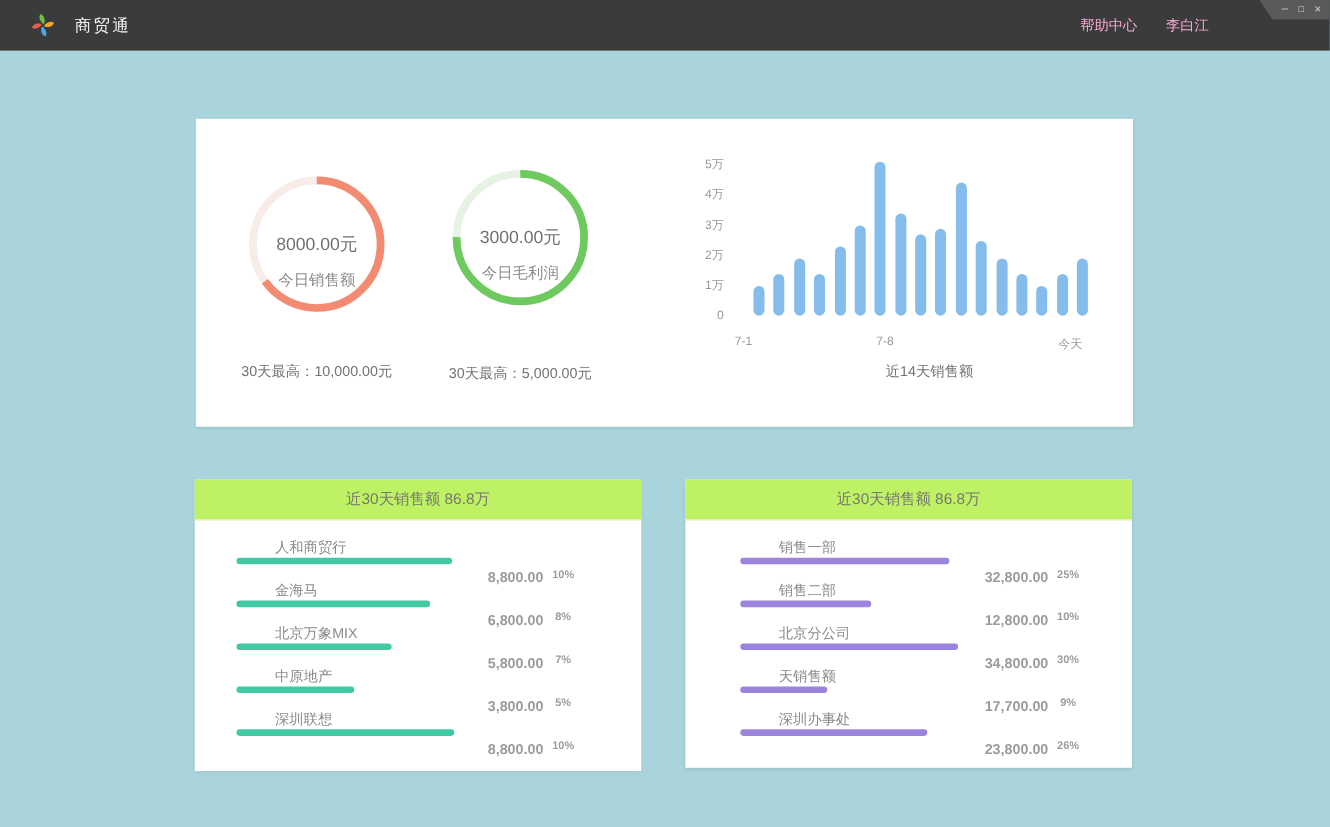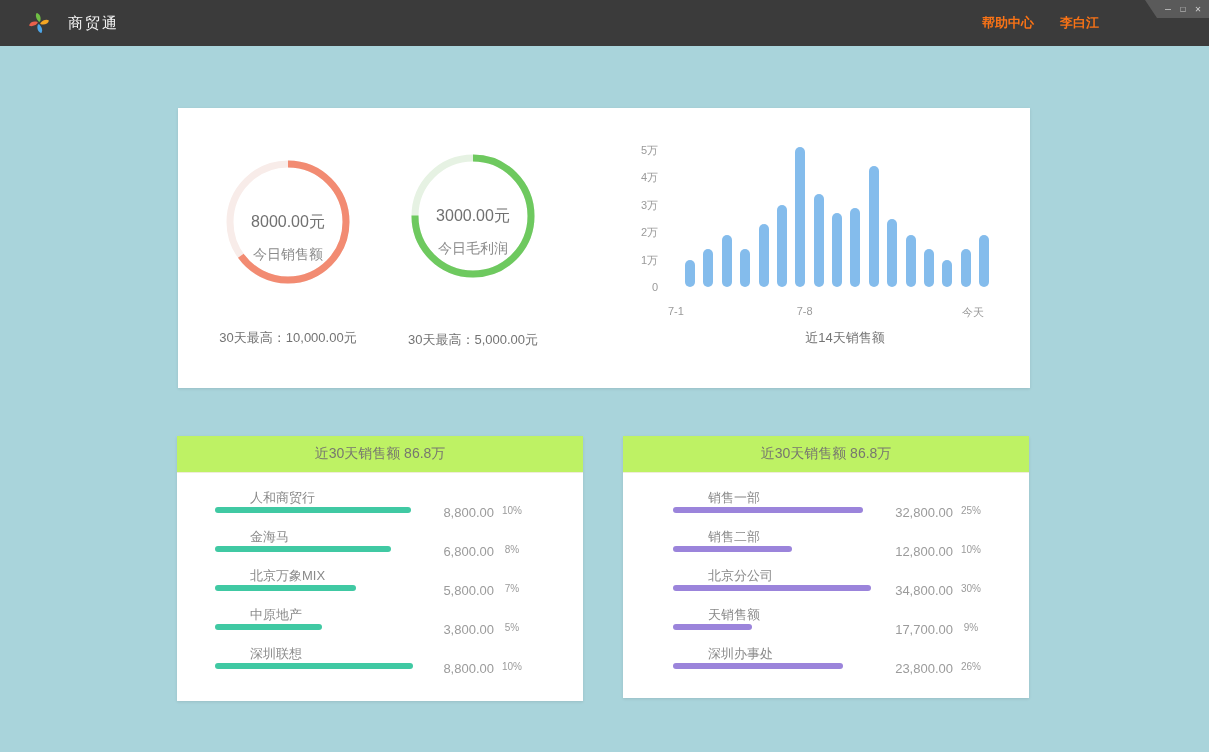--- a/index.html
+++ b/index.html
@@ -11,21 +11,21 @@
   }
   
   .titlebar{
     position:absolute;left:0;top:0;width:1209px;height:46px;
     background:#3B3B3B;display:flex;align-items:center;
   }
   .logo{position:absolute;left:26px;top:10px;width:26px;height:26px;}
   .app-title{position:absolute;left:68px;top:0;height:46px;display:flex;align-items:center;
     color:#F4F4F4;font-size:15px;letter-spacing:2px;}
   .titlebar-right{position:absolute;right:110px;top:0;height:46px;display:flex;align-items:center;gap:26px;}
-  .titlebar-link{color:#f97316;font-size:13px;cursor:pointer;font-weight:bold;}
+  .titlebar-link{color:#f9a8d4;font-size:13px;cursor:pointer;}
   .win-controls{
     position:absolute;right:0;top:0;width:64px;height:18px;background:#5A5A5A;
     clip-path:polygon(0 0,100% 0,100% 100%,12px 100%);
     display:flex;align-items:center;justify-content:flex-end;gap:9px;padding-right:8px;box-sizing:border-box;
   }
   .win-btn{color:#CFCFCF;font-size:10px;line-height:10px;cursor:pointer;font-family:"DejaVu Sans Mono",monospace;}
   
   .card{position:absolute;background:#FFFFFF;box-shadow:0 1px 3px rgba(0,0,0,0.10);}
   .card-top{left:178px;top:108px;width:852px;height:280px;}
   .card-rank{width:406px;}
@@ -54,21 +54,21 @@
   .chart-bar{position:absolute;width:10px;border-radius:5px;}
   .ytick{position:absolute;left:430px;width:50px;text-align:right;font-size:11px;color:#9A9A9A;line-height:14px;}
   .xlabel{position:absolute;width:44px;text-align:left;font-size:11px;color:#9A9A9A;top:197px;}
   .chart-title{position:absolute;left:517px;top:221px;width:300px;text-align:center;font-size:13px;color:#737373;}
   
   .rank-body{position:relative;padding-top:12px;}
   .rank-row{position:relative;height:39px;margin-top:0px;}
   .rank-name{position:absolute;font-size:13px;color:#8A8A8A;top:4px;margin-left:35px;}
   .rank-bar-track{position:absolute;top:22px;height:6px;width:198px;}
   .rank-bar{height:6px;border-radius:3px;}
-  .rank-nums{position:absolute;top:20px;display:flex;}
+  .rank-nums{position:absolute;top:32px;display:flex;font-weight:bold;}
   .rank-value{width:78px;text-align:right;font-size:13px;color:#9B9B9B;}
   .rank-pct{width:36px;text-align:center;font-size:10px;color:#9B9B9B;}
   .card-rank-left .rank-name,.card-rank-left .rank-bar-track{left:38px;}
   .card-rank-left .rank-nums{right:53px;}
   .card-rank-right .rank-name,.card-rank-right .rank-bar-track{left:50px;}
   .card-rank-right .rank-nums{right:40px;}
 </style>
 </head>
 <body>
 

